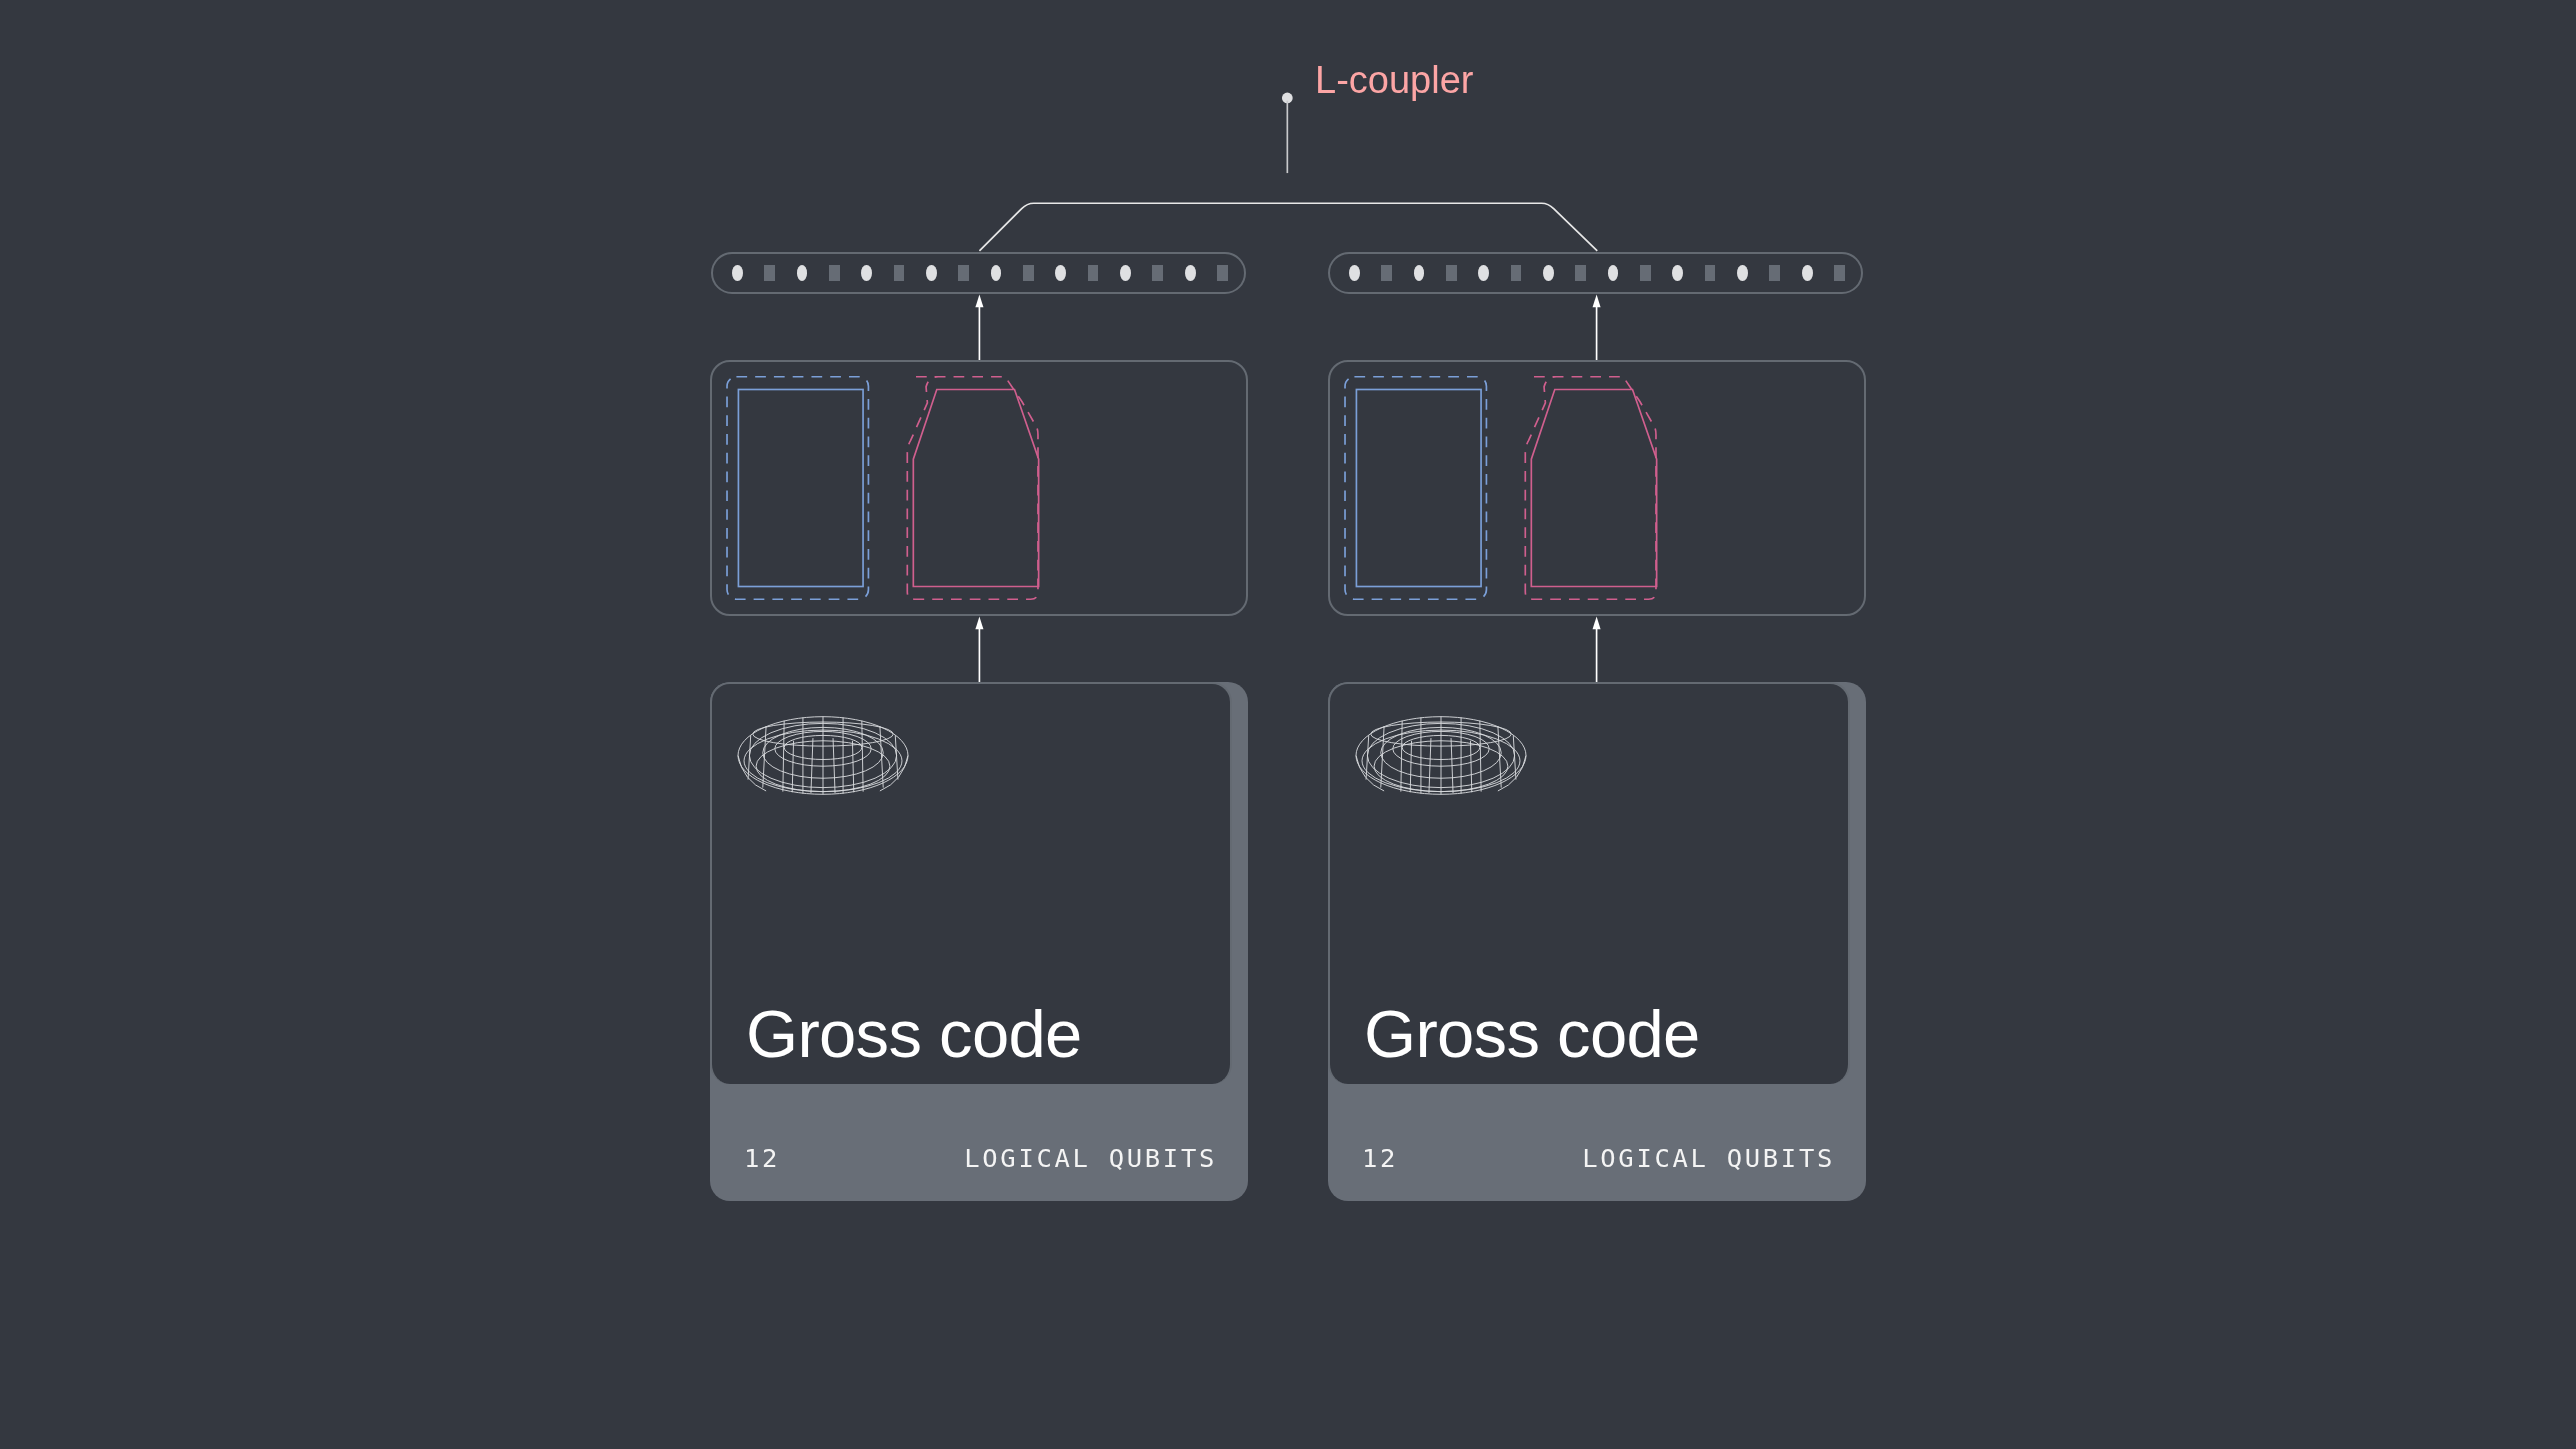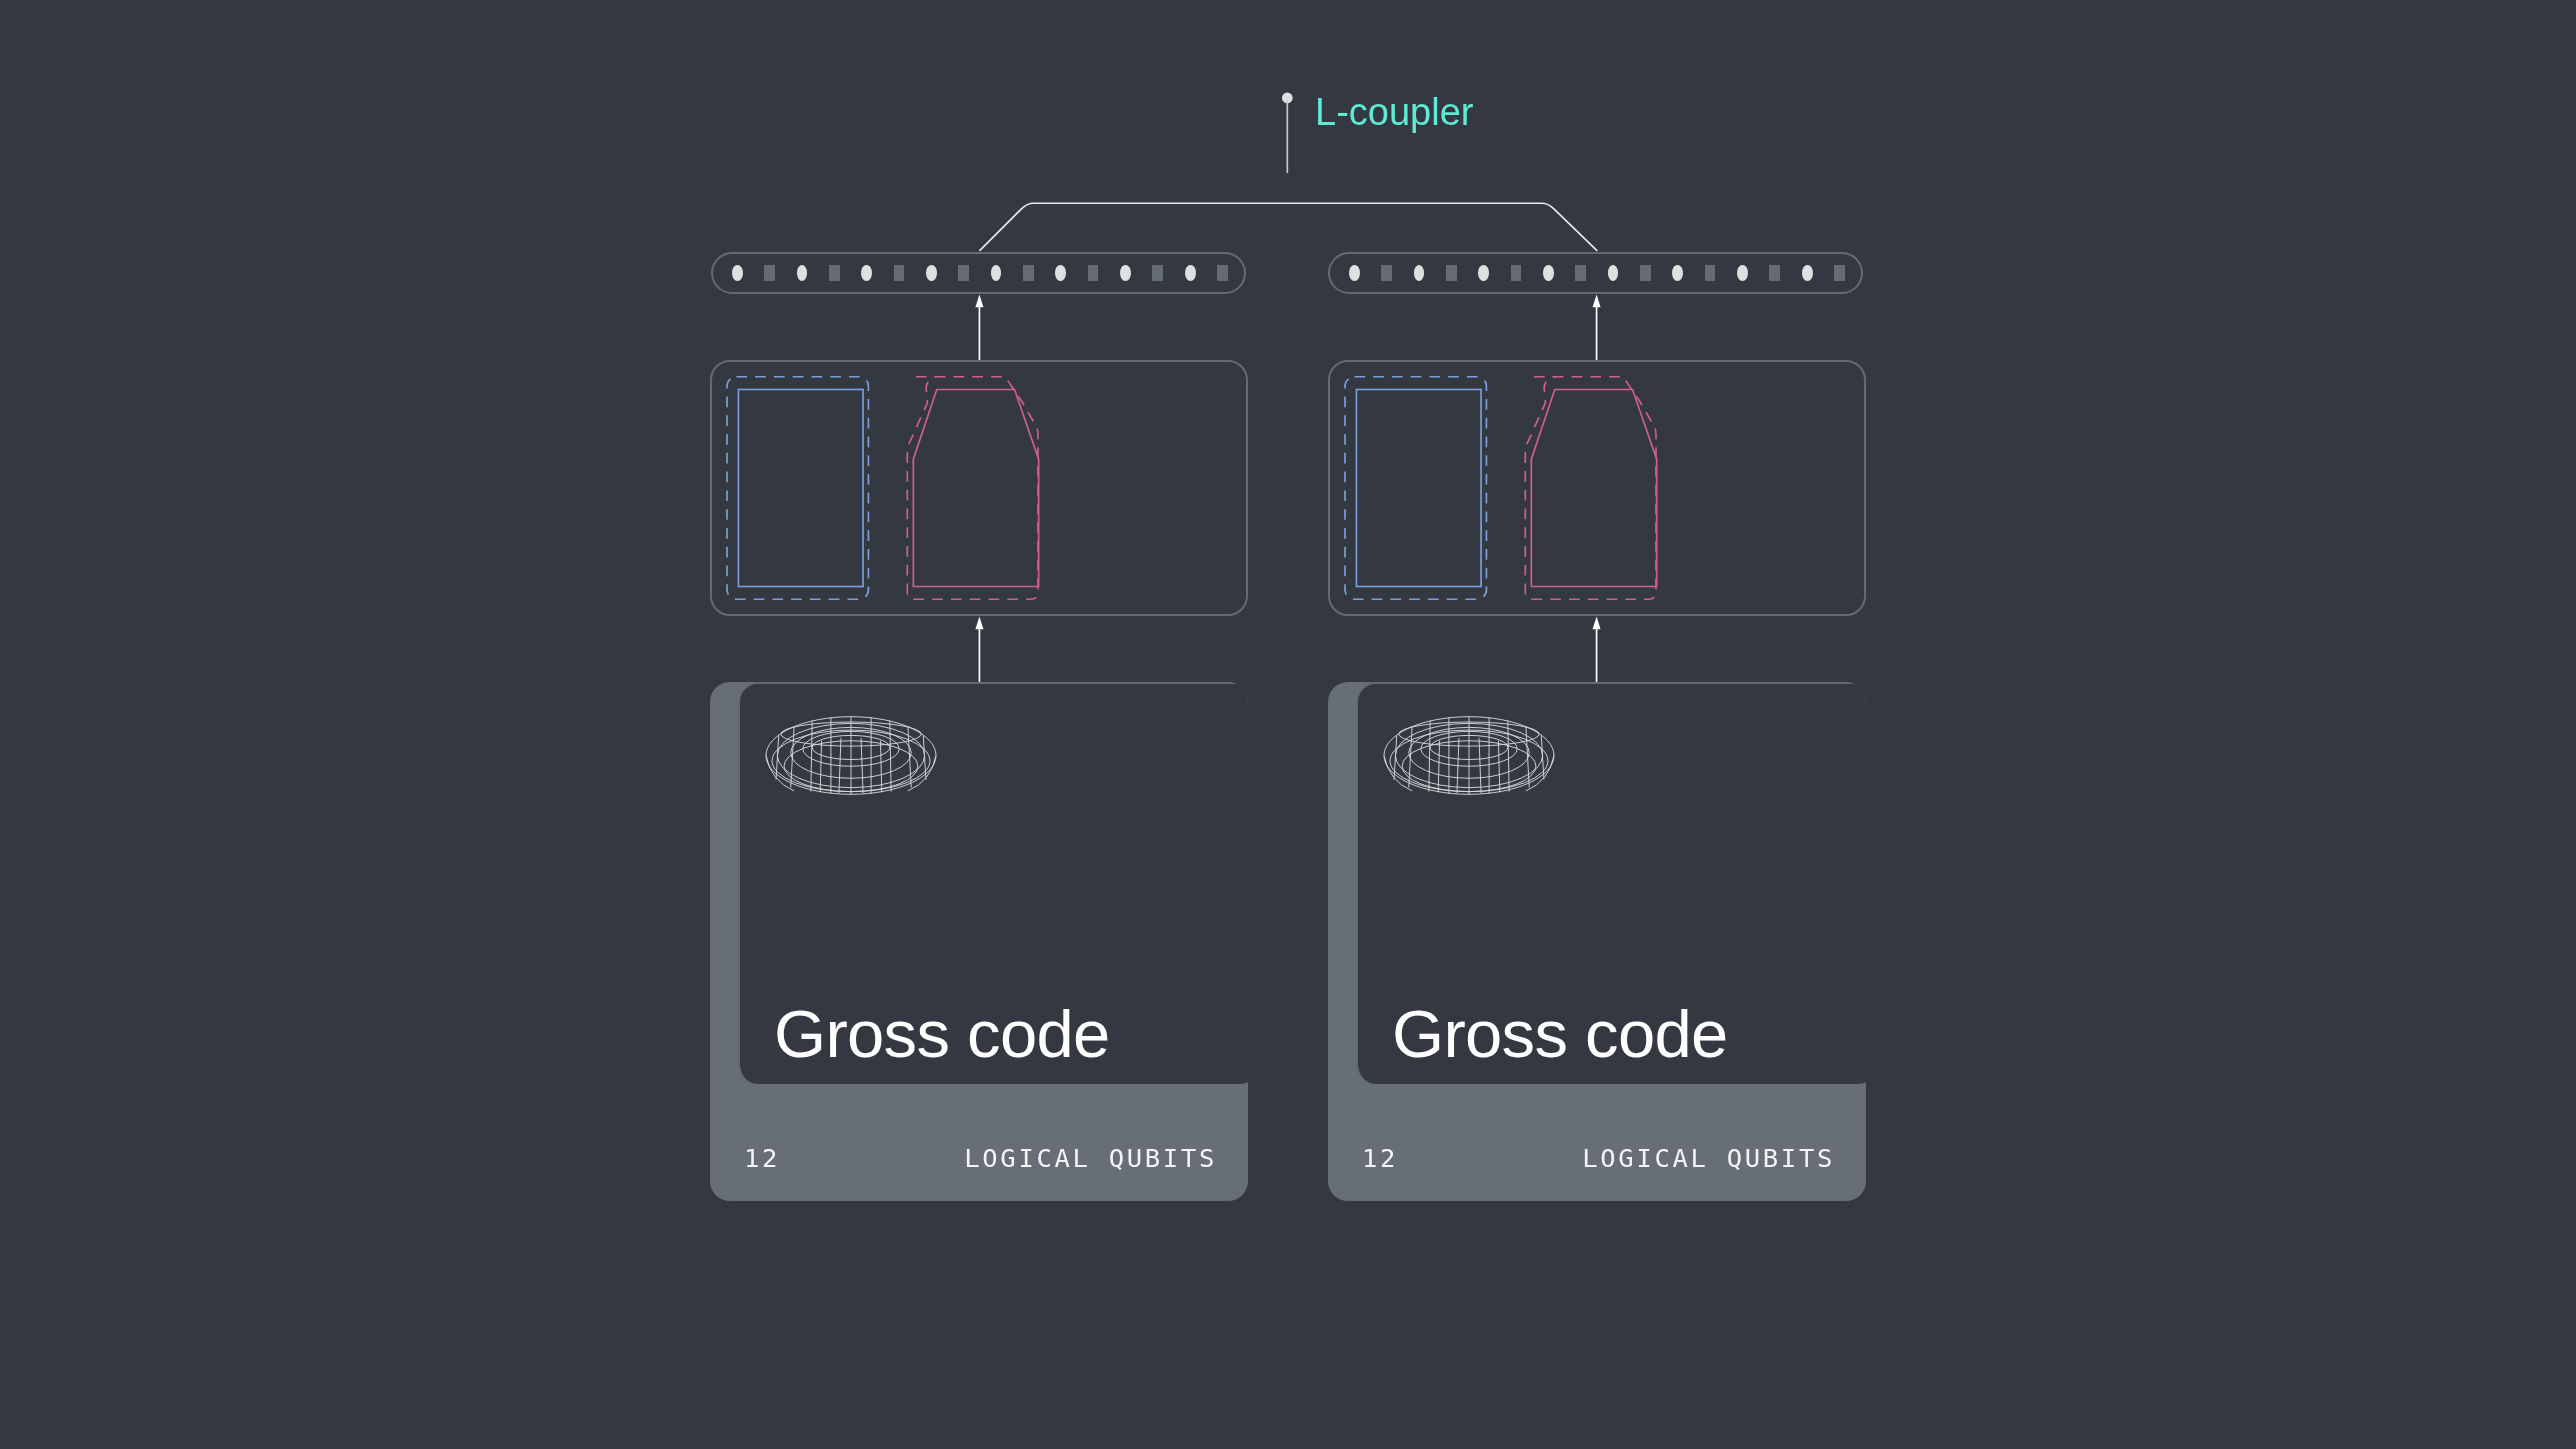--- a/index.html
+++ b/index.html
@@ -6,22 +6,22 @@
   body {
     width: 2576px; height: 1449px;
     background: #343840;
     position: relative;
     overflow: hidden;
     font-family: "Liberation Sans", sans-serif;
     color: #ffffff;
   }
   svg.overlay { position: absolute; left: 0; top: 0; }
   .coupler-label {
-    position: absolute; left: 1315px; top: 88px;
-    font-size: 38px; font-weight: 400; color: #5eead4;
+    position: absolute; left: 1315px; top: 56px;
+    font-size: 38px; font-weight: 400; color: #fca5a5;
     letter-spacing: 0px; line-height: 48px;
   }
   .pill {
     position: absolute; height: 42px; width: 535px;
     border: 2px solid #646a72; border-radius: 23px;
     box-sizing: border-box;
     display: flex; align-items: center; justify-content: space-between;
     padding: 0 16px 0 19px;
   }
   .q-dot { width: 10.7px; height: 16px; border-radius: 50%; background: #dfe0e2; }
@@ -30,21 +30,21 @@
     position: absolute; width: 538px; height: 256px;
     border: 2px solid #646a72; border-radius: 20px; box-sizing: border-box;
   }
   .card {
     position: absolute; width: 538px; height: 519px;
     border-radius: 20px; background: #686e77; overflow: hidden;
   }
   .card-top {
     position: absolute; left: 0; top: 0; width: 522px; height: 402px;
     background: #343840; border: 2px solid #646a72; border-bottom: none;
-    box-sizing: border-box; border-radius: 20px 20px 20px 20px; margin-left: 28px;
+    box-sizing: border-box; border-radius: 20px 20px 20px 20px;
   }
   .card-title {
     position: absolute; left: 34px; top: 309px;
     font-size: 67px; line-height: 81px; color: #ffffff; font-weight: 400;
     letter-spacing: -0.7px;
   }
   .card-footer {
     position: absolute; left: 0; top: 402px; width: 538px; height: 148px;
   }
   .card-count, .card-unit {

